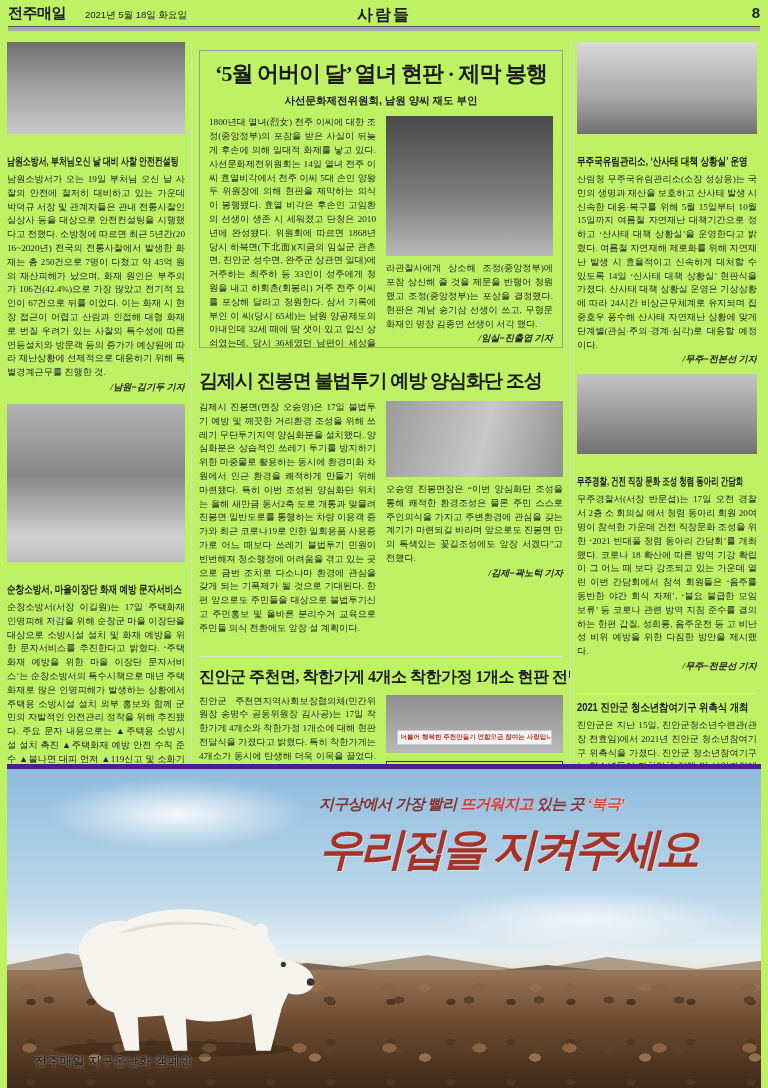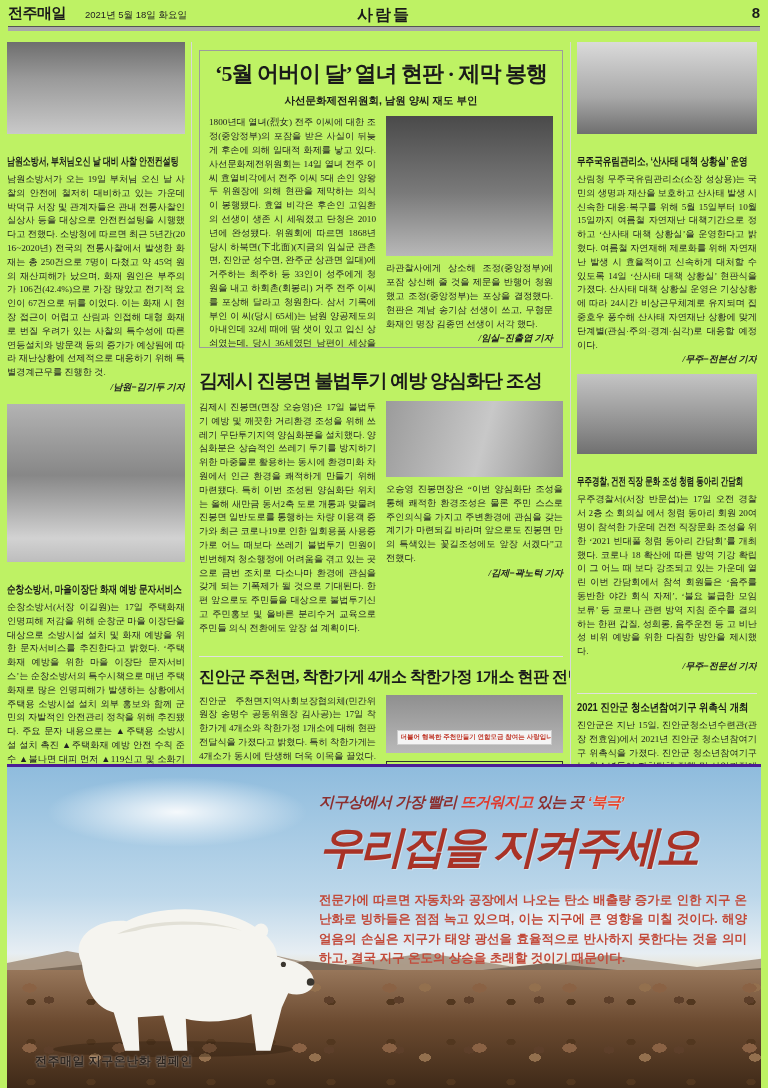--- a/index.html
+++ b/index.html
@@ -51,21 +51,21 @@
   .h-mid2 { font-weight:700; font-size:16px; letter-spacing:-0.5px; margin:4px 0 7px 0; white-space:nowrap; }
 
   
   .insa { border:1.5px solid #333; margin-top:8px; padding:8px 8px 7px 8px; }
   .insa-title { text-align:center; font-family:"Liberation Sans",sans-serif; font-weight:800; font-size:13px; letter-spacing:2px; margin-bottom:7px; }
   .insa-row { display:flex; gap:8px; align-items:flex-start; }
   .insa-org { border:1px solid #333; padding:5px 8px; font-family:"Liberation Sans",sans-serif; font-weight:800; font-size:11.5px; white-space:nowrap; }
   .insa-body { font-size:9.3px; line-height:1.55; word-break:break-all; padding-top:2px; }
 
   
-  .ad { position:relative; height:324px; margin:0 7px; overflow:hidden; border-top:3px solid #4c1d95; }
+  .ad { position:relative; height:324px; margin:0 7px; overflow:hidden; border-top:5px solid #4c1d95; }
   .ad-sky { position:absolute; inset:0; background:linear-gradient(180deg,#8fbcdd,#bcd7ea 40%,#e7eef3 58%,#e9e6da 62%); }
   .cloud { position:absolute; background:radial-gradient(closest-side,#ffffff,rgba(255,255,255,0)); border-radius:50%; }
   .cloud1 { left:40px;  top:10px; width:260px; height:70px; opacity:.9; }
   .cloud2 { left:430px; top:120px; width:300px; height:60px; opacity:.7; }
   .ad-mountains { position:absolute; left:0; right:0; top:150px; height:70px; }
   .ad-ground { position:absolute; left:0; right:0; bottom:0; height:118px;
     background:
       radial-gradient(14px 9px at 25% 30%, #8a6244 50%, transparent 52%),
       radial-gradient(10px 7px at 60% 60%, #5d3f2a 50%, transparent 52%),
       radial-gradient(12px 8px at 80% 25%, #93704e 50%, transparent 52%),
@@ -204,18 +204,17 @@
       <path d="M60,40 C80,30 118,30 138,38 C128,34 90,32 72,38 Z" fill="#e2e0d6"></path>
       <circle cx="150" cy="38" r="4.5" fill="#f5f4ef"></circle>
       <circle cx="181" cy="70" r="2.4" fill="#3a362f"></circle>
       <circle cx="164" cy="59" r="1.6" fill="#3a362f"></circle>
     </svg>
     <div class="ad-text">
       <div class="ad-tag">
         <span class="tag-a">지구상에서 가장 빨리 </span><span class="tag-b">뜨거워지고</span><span class="tag-c"> 있는 곳 </span><span class="tag-d">‘북극’</span>
       </div>
       <div class="ad-head">우리집을 지켜주세요</div>
-      <p class="ad-body">전문가에 따르면 자동차와 공장에서 나오는 탄소 배출량 증가로 인한 지구 온난화로 빙하들은 점점 녹고 있으며, 이는 지구에 큰 영향을 미칠 것이다. 해양 얼음의 손실은 지구가 태양 광선을 효율적으로 반사하지 못한다는 것을 의미하고, 결국 지구 온도의 상승을 초래할 것이기 때문이다.</p>
     </div>
     <div class="ad-caption">전주매일 지구온난화 캠페인</div>
   </div>
 
 </div>
 
 </body></html>

